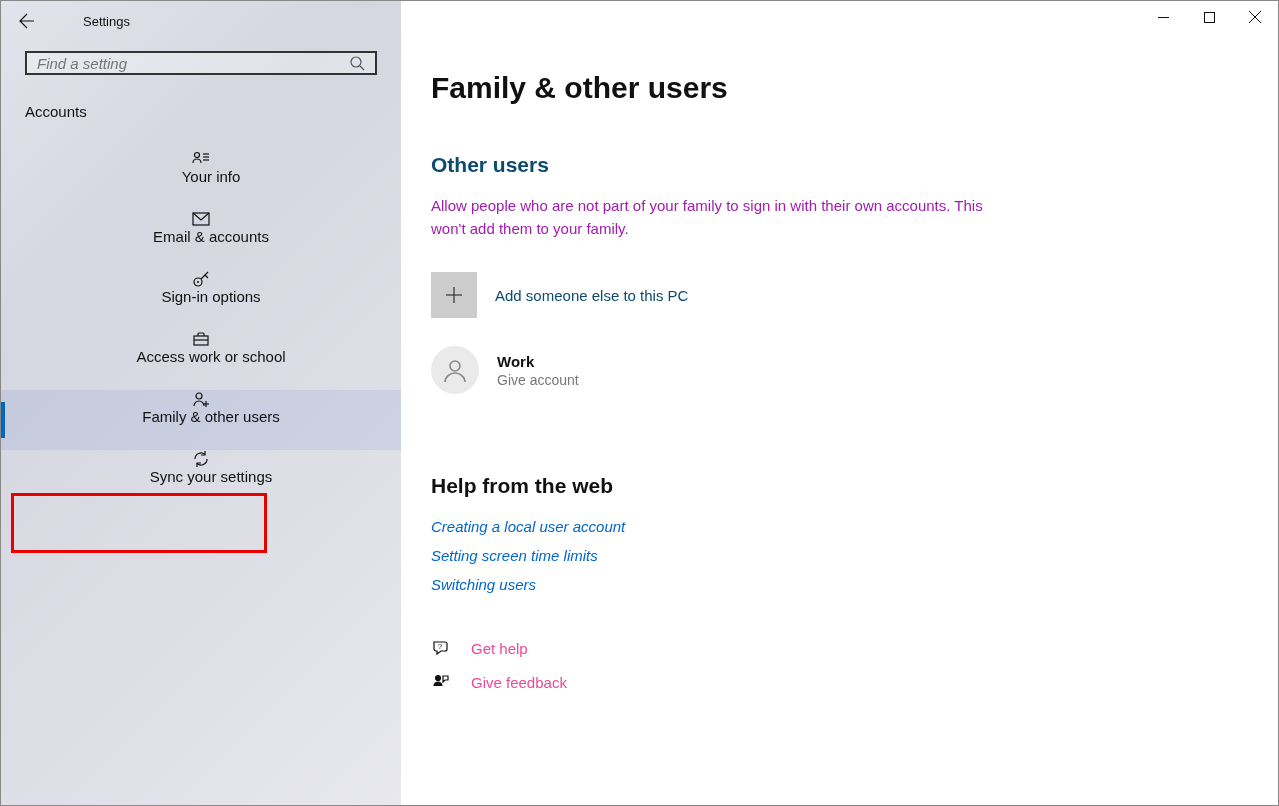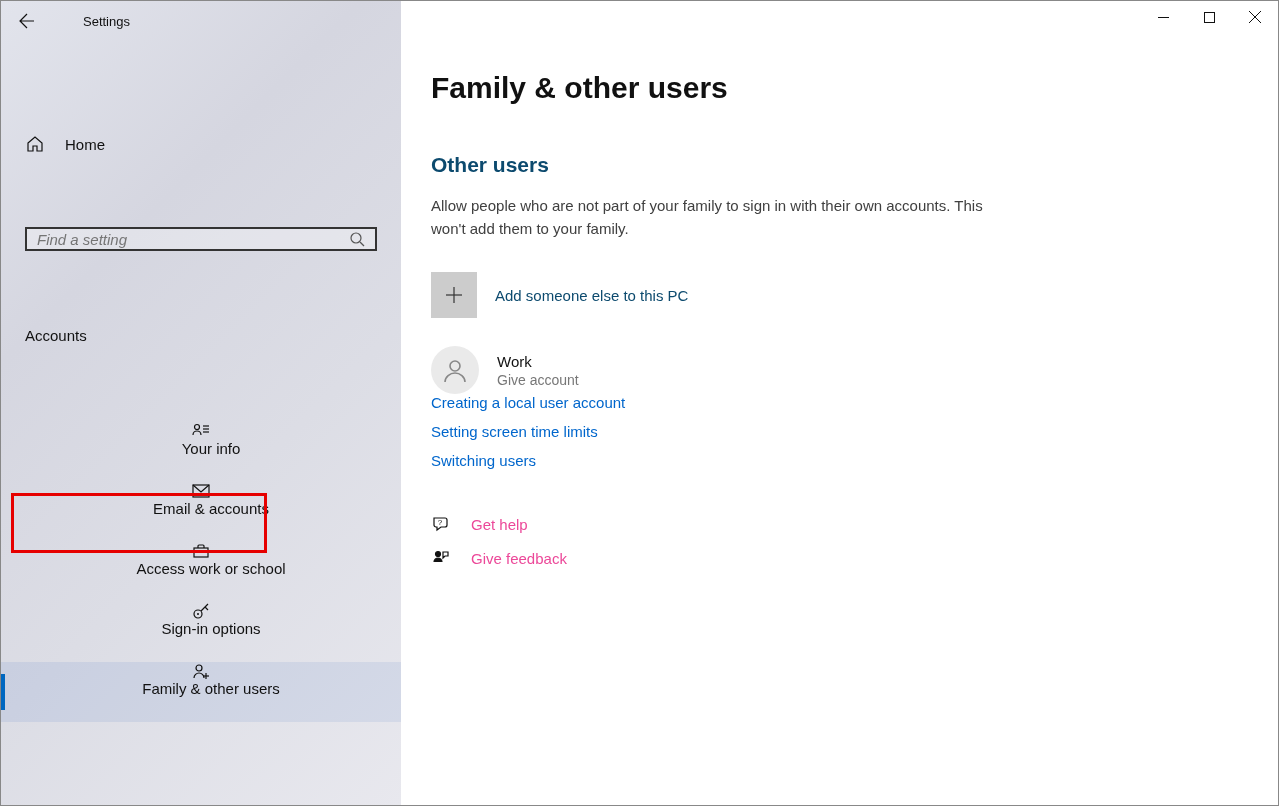--- a/index.html
+++ b/index.html
@@ -3,21 +3,20 @@
   <meta charset="utf-8">
   <style>
     * { margin: 0; padding: 0; box-sizing: border-box; font-family: "Segoe UI", sans-serif; }
     body { width: 1279px; height: 806px; overflow: hidden; background: #fff; border: 1px solid #888; }
     .window { display: flex; height: 100%; }
     .sidebar {
       width: 400px;
       background: linear-gradient(135deg, #e2e4ec 0%, #d5d6e0 30%, #dcdde5 60%, #e8e8ee 100%);
       display: flex; flex-direction: column;
       position: relative;
-      gap: 48px;
     }
     .titlebar { display: flex; align-items: center; height: 40px; padding: 0 12px; }
     .back-btn { width: 28px; height: 28px; display: flex; align-items: center; justify-content: center; cursor: pointer; }
     .title-text { margin-left: 42px; font-size: 13px; color: #111; }
     .window-controls { position: absolute; top: 0; right: 0; display: flex; z-index: 10; }
     .wc { width: 46px; height: 32px; display: flex; align-items: center; justify-content: center; cursor: pointer; }
     .home-row { display: flex; align-items: center; padding: 0 24px; height: 50px; margin-top: 30px; cursor: pointer; }
     .home-row .icon { width: 20px; display: flex; align-items: center; justify-content: center; }
     .home-row .label { margin-left: 20px; font-size: 15px; color: #111; }
     .search-box { margin: 10px 24px 0 24px; height: 24px; border: 2px solid #333; display: flex; align-items: center; padding: 0 10px; background: rgba(255,255,255,0.3); }
@@ -26,31 +25,31 @@
     .nav-items { margin-top: 30px; }
     .nav-item { display: flex; align-items: center; height: 60px; padding: 0 24px; cursor: pointer; position: relative; flex-direction: column; }
     .nav-item .icon { width: 20px; display: flex; align-items: center; justify-content: center; }
     .nav-item .label { margin-left: 20px; font-size: 15px; color: #111; }
     .nav-item.selected { background: rgba(0, 60, 180, 0.08); }
     .nav-item.selected::before { content: ""; position: absolute; left: 0; top: 12px; bottom: 12px; width: 4px; background: #0067c0; }
     .highlight-box { position: absolute; border: 3px solid #e60000; pointer-events: none; }
     .main { flex: 1; background: #fff; padding: 40px 40px 20px 30px; position: relative; overflow: auto; }
     .page-title { font-size: 30px; font-weight: 600; color: #111; margin-top: 30px; }
     .section-title { font-size: 21px; font-weight: 600; color: #0c4a6e; margin-top: 48px; }
-    .section-desc { font-size: 15px; color: #404040; margin-top: 18px; max-width: 560px; line-height: 1.5; }
+    .section-desc { font-size: 15px; color: #a21caf; margin-top: 18px; max-width: 560px; line-height: 1.5; }
     .add-row { display: flex; align-items: center; margin-top: 32px; cursor: pointer; }
     .add-box { width: 46px; height: 46px; background: #ccc; display: flex; align-items: center; justify-content: center; }
     .add-label { margin-left: 18px; font-size: 15px; color: #0c4a6e; }
     .user-row { display: flex; align-items: center; margin-top: 28px; cursor: pointer; }
     .avatar-circle { width: 48px; height: 48px; border-radius: 50%; background: #eaeaea; display: flex; align-items: center; justify-content: center; }
     .user-texts { margin-left: 18px; }
-    .user-name { font-size: 15px; color: #111; }
+    .user-name { font-size: 15px; color: #111; font-weight: bold; }
     .user-sub { font-size: 14px; color: #777; margin-top: 2px; }
     .help-title { font-size: 21px; font-weight: 600; color: #111; margin-top: 80px; }
-    .help-links { margin-top: 0; }
+    .help-links { margin-top: 20px; font-style: italic; }
     .help-link { display: block; font-size: 15px; color: #0066cc; margin-bottom: 12px; cursor: pointer; }
     .footer-links { margin-top: 46px; }
     .footer-link { display: flex; align-items: center; margin-bottom: 16px; cursor: pointer; }
     .footer-link .icon { width: 20px; display: flex; align-items: center; justify-content: center; }
     .footer-link .label { margin-left: 20px; font-size: 15px; color: #ec4899; }
     svg { display: block; }
   </style>
 </head>
 <body>
 
@@ -58,28 +57,20 @@
   <div class="sidebar">
     <div class="titlebar">
       <div class="back-btn">
         <svg width="16" height="16" viewBox="0 0 16 16">
             <path d="M8 1 L1 8 L8 15 M1 8 H15" stroke="#111" stroke-width="1.2" fill="none"></path>
           </svg>
       </div>
       <div class="title-text">Settings</div>
     </div>
 
-    <div class="home-row">
-      <span class="icon">
-        <svg width="18" height="18" viewBox="0 0 18 18">
-            <path d="M2 8 L9 2 L16 8 V16 H11 V11 H7 V16 H2 Z" stroke="#111" stroke-width="1.2" fill="none"></path>
-          </svg>
-      </span>
-      <span class="label">Home</span>
-    </div>
 
     <div class="search-box">
       <input type="text" placeholder="Find a setting" style="">
       <span>
         <svg width="16" height="16" viewBox="0 0 16 16">
             <circle cx="7" cy="7" r="5" stroke="#555" stroke-width="1.2" fill="none"></circle>
             <line x1="11" y1="11" x2="15" y2="15" stroke="#555" stroke-width="1.2"></line>
           </svg>
       </span>
     </div>
@@ -104,47 +95,56 @@
           <svg width="18" height="18" viewBox="0 0 18 18">
               <rect x="1" y="3" width="16" height="12" stroke="#111" stroke-width="1.2" fill="none"></rect>
               <path d="M1 3 L9 10 L17 3" stroke="#111" stroke-width="1.2" fill="none"></path>
             </svg>
         </span>
         <span class="label">Email &amp; accounts</span>
       </div>
       <div class="nav-item">
         <span class="icon">
           <svg width="18" height="18" viewBox="0 0 18 18">
+              <circle cx="6" cy="12" r="4" stroke="#111" stroke-width="1.2" fill="none"></circle>
+              <circle cx="6" cy="12" r="1" fill="#111"></circle>
+              <path d="M9 9 L16 2 M13 5 L16 8" stroke="#111" stroke-width="1.2" fill="none"></path>
+            </svg>
+        </span>
+        <span class="label">Sign-in options</span>
+      </div>
+      <div class="nav-item">
+        <span class="icon">
+          <svg width="18" height="18" viewBox="0 0 18 18">
               <rect x="2" y="6" width="14" height="9" stroke="#111" stroke-width="1.2" fill="none"></rect>
               <path d="M6 6 V4 a1 1 0 0 1 1-1 h4 a1 1 0 0 1 1 1 V6" stroke="#111" stroke-width="1.2" fill="none"></path>
               <line x1="2" y1="10" x2="16" y2="10" stroke="#111" stroke-width="1.2"></line>
             </svg>
         </span>
         <span class="label">Access work or school</span>
-      </div>
-      <div class="nav-item">
-        <span class="icon">
-          <svg width="18" height="18" viewBox="0 0 18 18">
-              <circle cx="6" cy="12" r="4" stroke="#111" stroke-width="1.2" fill="none"></circle>
-              <circle cx="6" cy="12" r="1" fill="#111"></circle>
-              <path d="M9 9 L16 2 M13 5 L16 8" stroke="#111" stroke-width="1.2" fill="none"></path>
-            </svg>
-        </span>
-        <span class="label">Sign-in options</span>
       </div>
       <div class="nav-item selected">
         <span class="icon">
           <svg width="18" height="18" viewBox="0 0 18 18">
               <circle cx="7" cy="6" r="3" stroke="#111" stroke-width="1.2" fill="none"></circle>
               <path d="M2 16c0-3 2.5-5 5-5s5 2 5 5" stroke="#111" stroke-width="1.2" fill="none"></path>
               <line x1="14" y1="11" x2="14" y2="17" stroke="#111" stroke-width="1.2"></line>
               <line x1="11" y1="14" x2="17" y2="14" stroke="#111" stroke-width="1.2"></line>
             </svg>
         </span>
         <span class="label">Family &amp; other users</span>
+      </div>
+      <div class="nav-item">
+        <span class="icon">
+          <svg width="18" height="18" viewBox="0 0 18 18">
+              <path d="M3 9a6 6 0 0 1 10-4.5 M15 9a6 6 0 0 1-10 4.5" stroke="#111" stroke-width="1.2" fill="none"></path>
+              <path d="M13 1 v4 h-4 M5 17 v-4 h4" stroke="#111" stroke-width="1.2" fill="none"></path>
+            </svg>
+        </span>
+        <span class="label">Sync your settings</span>
       </div>
     </div>
 
     <div class="highlight-box" id="highlight-box" style="top: 492px; left: 10px; width: 256px; height: 60px;"></div>
   </div>
 
   <div class="main">
     <div class="window-controls">
       <div class="wc">
         <svg width="11" height="11" viewBox="0 0 11 11">
@@ -185,20 +185,21 @@
             <circle cx="14" cy="10" r="5" stroke="#888" stroke-width="1.6" fill="none"></circle>
             <path d="M4 26c0-5 5-9 10-9s10 4 10 9" stroke="#888" stroke-width="1.6" fill="none"></path>
           </svg>
       </div>
       <div class="user-texts">
         <div class="user-name">Work</div>
         <div class="user-sub">Give account</div>
       </div>
     </div>
 
+    <h2 class="help-title">Help from the web</h2>
     <div class="help-links">
       <a class="help-link">Creating a local user account</a>
       <a class="help-link">Setting screen time limits</a>
       <a class="help-link">Switching users</a>
     </div>
 
     <div class="footer-links">
       <div class="footer-link">
         <span class="icon">
           <svg width="18" height="18" viewBox="0 0 18 18">

